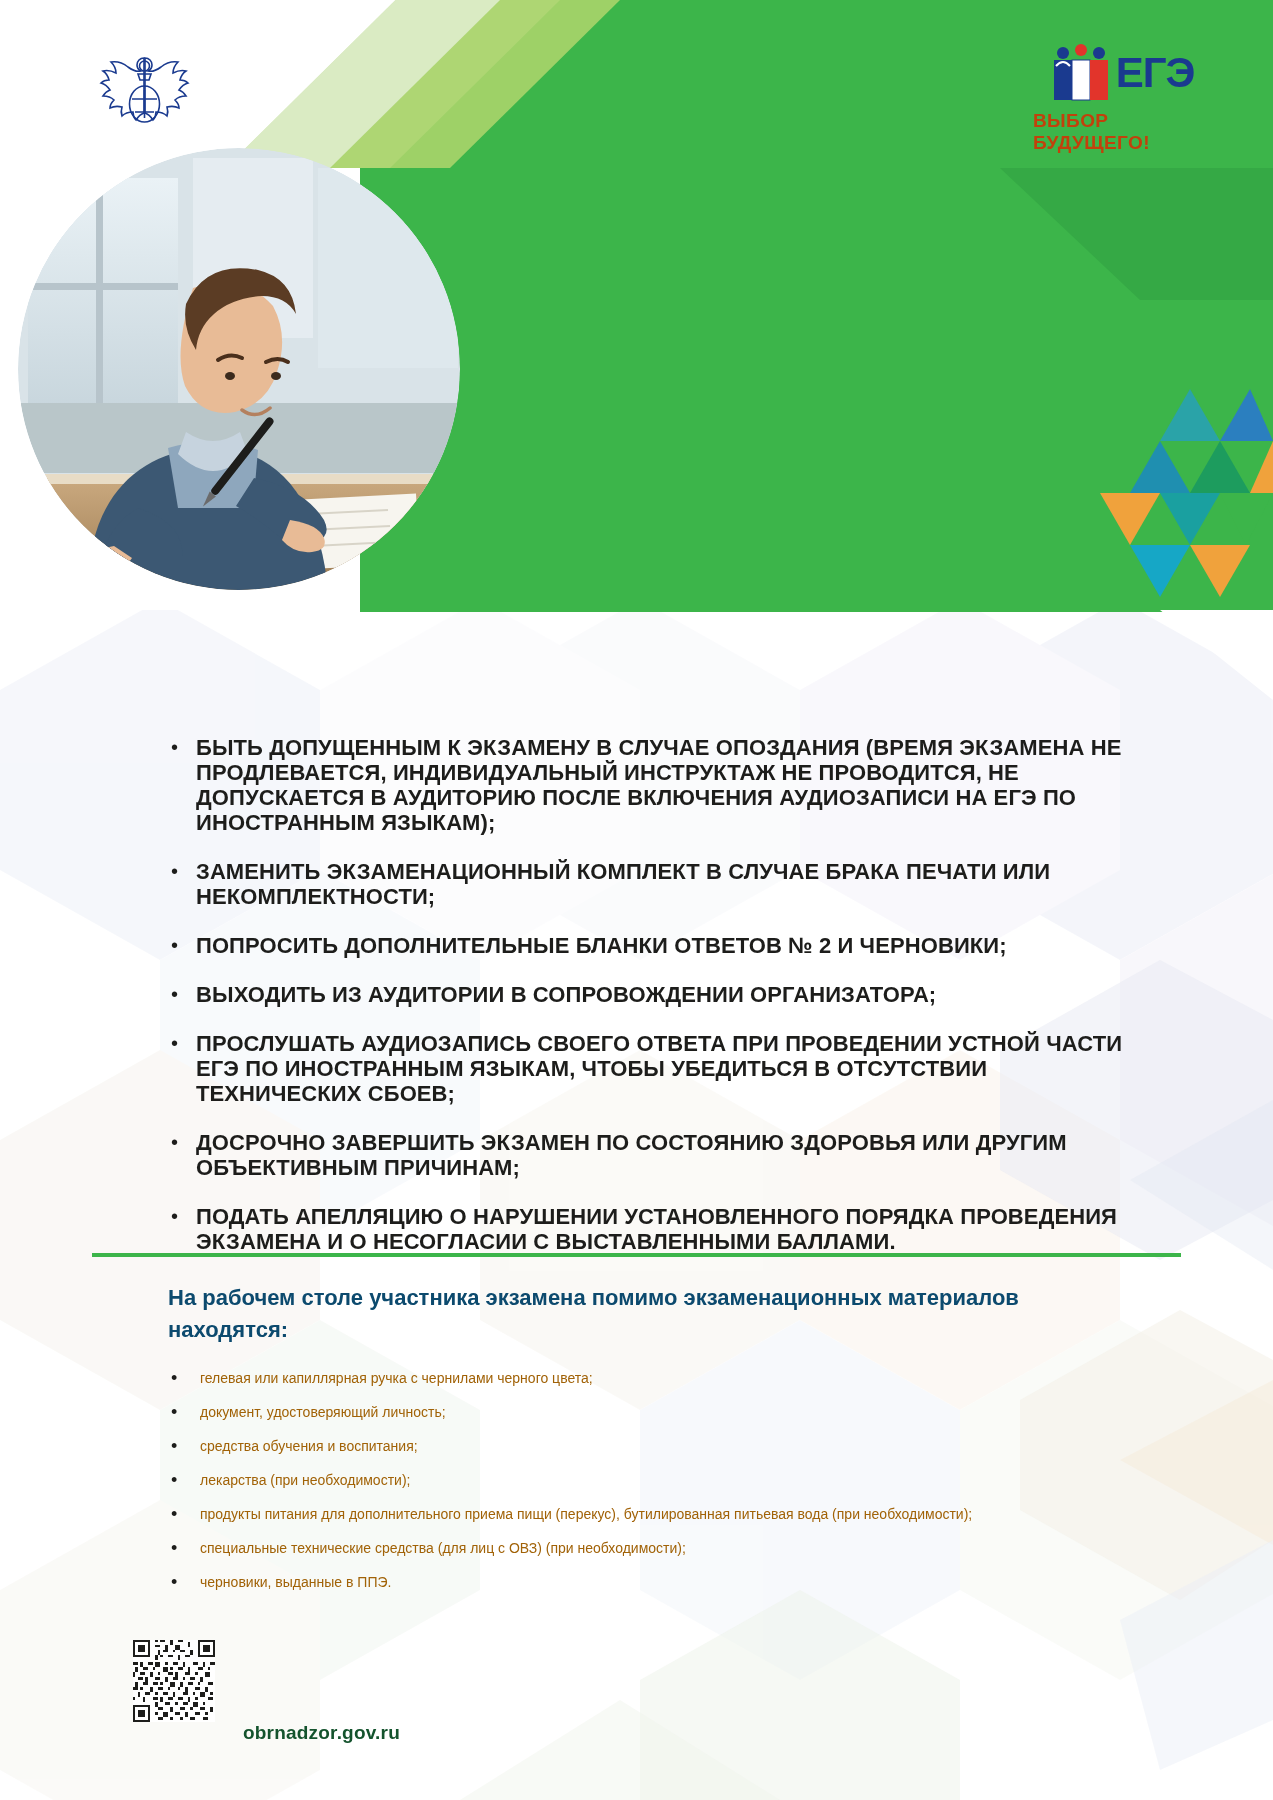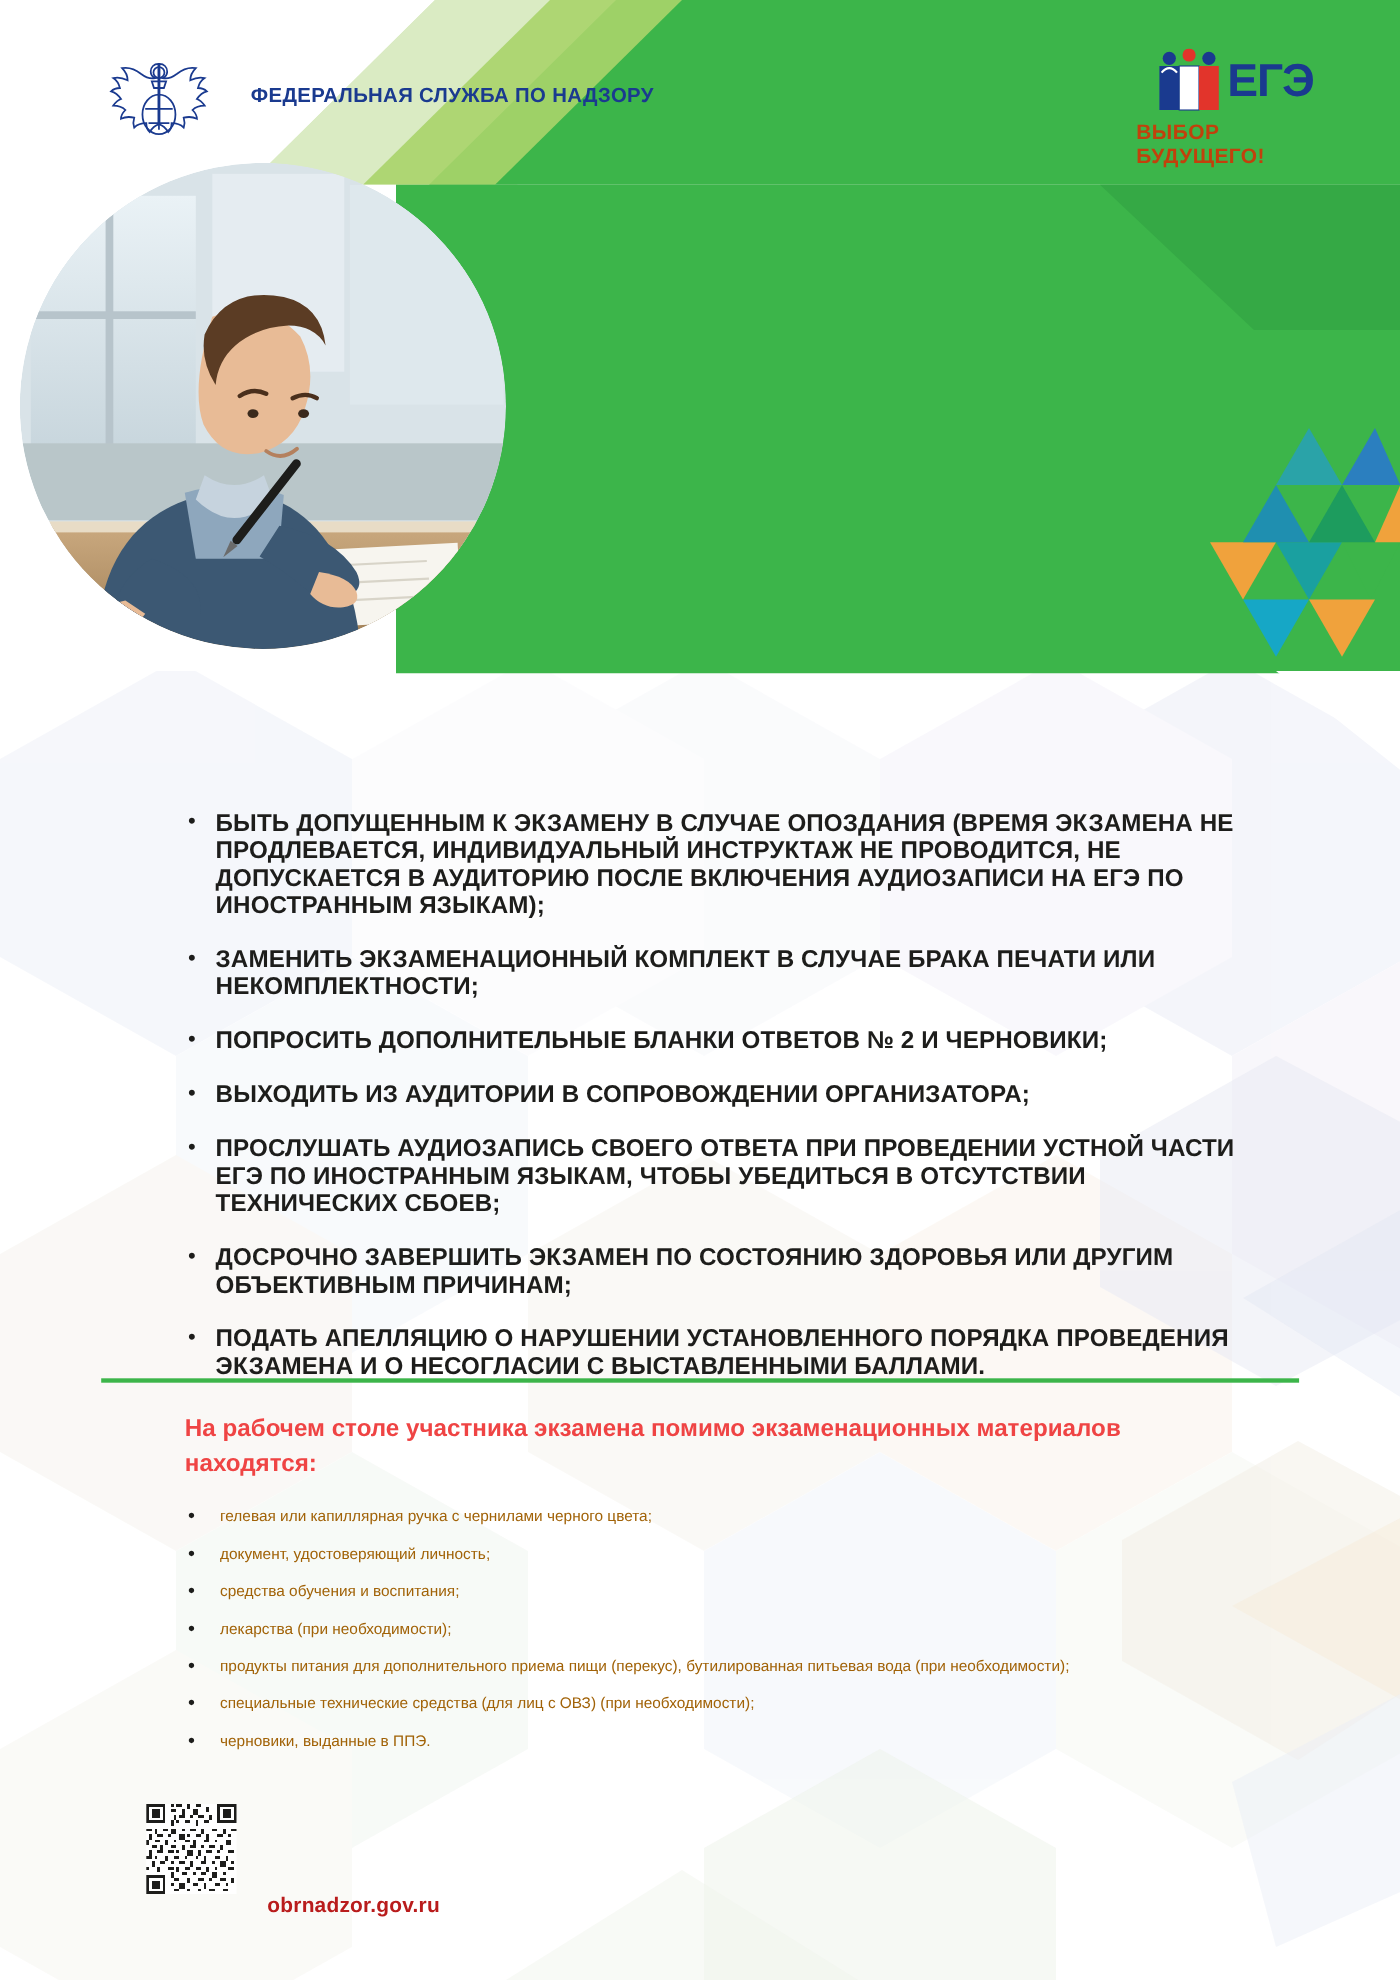--- a/index.html
+++ b/index.html
@@ -134,21 +134,21 @@
 
   
   .sec-title {
     position: absolute;
     left: 168px; top: 1282px;
     width: 920px;
     z-index: 5;
     font-size: 22px;
     font-weight: bold;
     line-height: 32px;
-    color: #ef4444;
+    color: #0c4a6e;
   }
   .sec-list {
     position: absolute;
     left: 168px; top: 1365px;
     width: 960px;
     z-index: 5;
   }
   .sec-list .item {
     display: flex;
     margin-bottom: 7px;
@@ -172,21 +172,21 @@
   .qr {
     position: absolute;
     left: 133px; top: 1640px;
     width: 82px; height: 82px;
     z-index: 5;
   }
   .site-url {
     position: absolute;
     left: 243px; top: 1722px;
     z-index: 5;
-    color: #b91c1c;
+    color: #14532d;
     font-size: 19px;
     font-weight: bold;
     letter-spacing: 0.2px;
   }
 </style>
 </head>
 <body>
 
 <div class="bg">
   <svg width="1273" height="1800" viewBox="0 0 1273 1800" xmlns="http://www.w3.org/2000/svg">
@@ -274,21 +274,20 @@
       <path d="M53 6 c4 0 7 3 7 7 0 3 -2 5 -4 6 4 1 9 -1 13 -4 5 -4 11 -6 17 -5 -3 3 -5 7 -5 11 4 -2 9 -3 13 -2 -3 2 -5 5 -6 9 3 0 6 1 8 3 -4 1 -7 4 -9 7 3 1 5 3 7 6 -4 0 -8 1 -11 4 2 2 4 5 4 8 -4 -2 -8 -2 -12 -1 1 3 1 6 0 9 -3 -3 -7 -4 -11 -4 0 3 -1 6 -3 8 -2 -3 -5 -6 -8 -7 z"></path>
       <ellipse cx="52.5" cy="52" rx="15" ry="18"></ellipse>
       <path d="M52.5 38 v28 M40 47 h25 M43 60 h19"></path>
       <circle cx="52.5" cy="14" r="5"></circle>
       <path d="M46 22 h13 l-2 6 h-9 z"></path>
     </g>
   </svg>
 </div>
 
 <div class="org-title">
-  <div>ФЕДЕРАЛЬНАЯ СЛУЖБА ПО НАДЗОРУ</div>
 </div>
 
 <div class="ege-logo">
   <div class="ege-mark">
     <svg width="58" height="58" viewBox="0 0 58 58" xmlns="http://www.w3.org/2000/svg">
       <rect x="2" y="16" width="18" height="40" fill="#1a3a8f"></rect>
       <rect x="20" y="16" width="18" height="40" fill="#ffffff" stroke="#1a3a8f" stroke-width="1"></rect>
       <rect x="38" y="16" width="18" height="40" fill="#e2342b"></rect>
       <circle cx="11" cy="9" r="6" fill="#1a3a8f"></circle>
       <circle cx="29" cy="6" r="6" fill="#e2342b"></circle>

